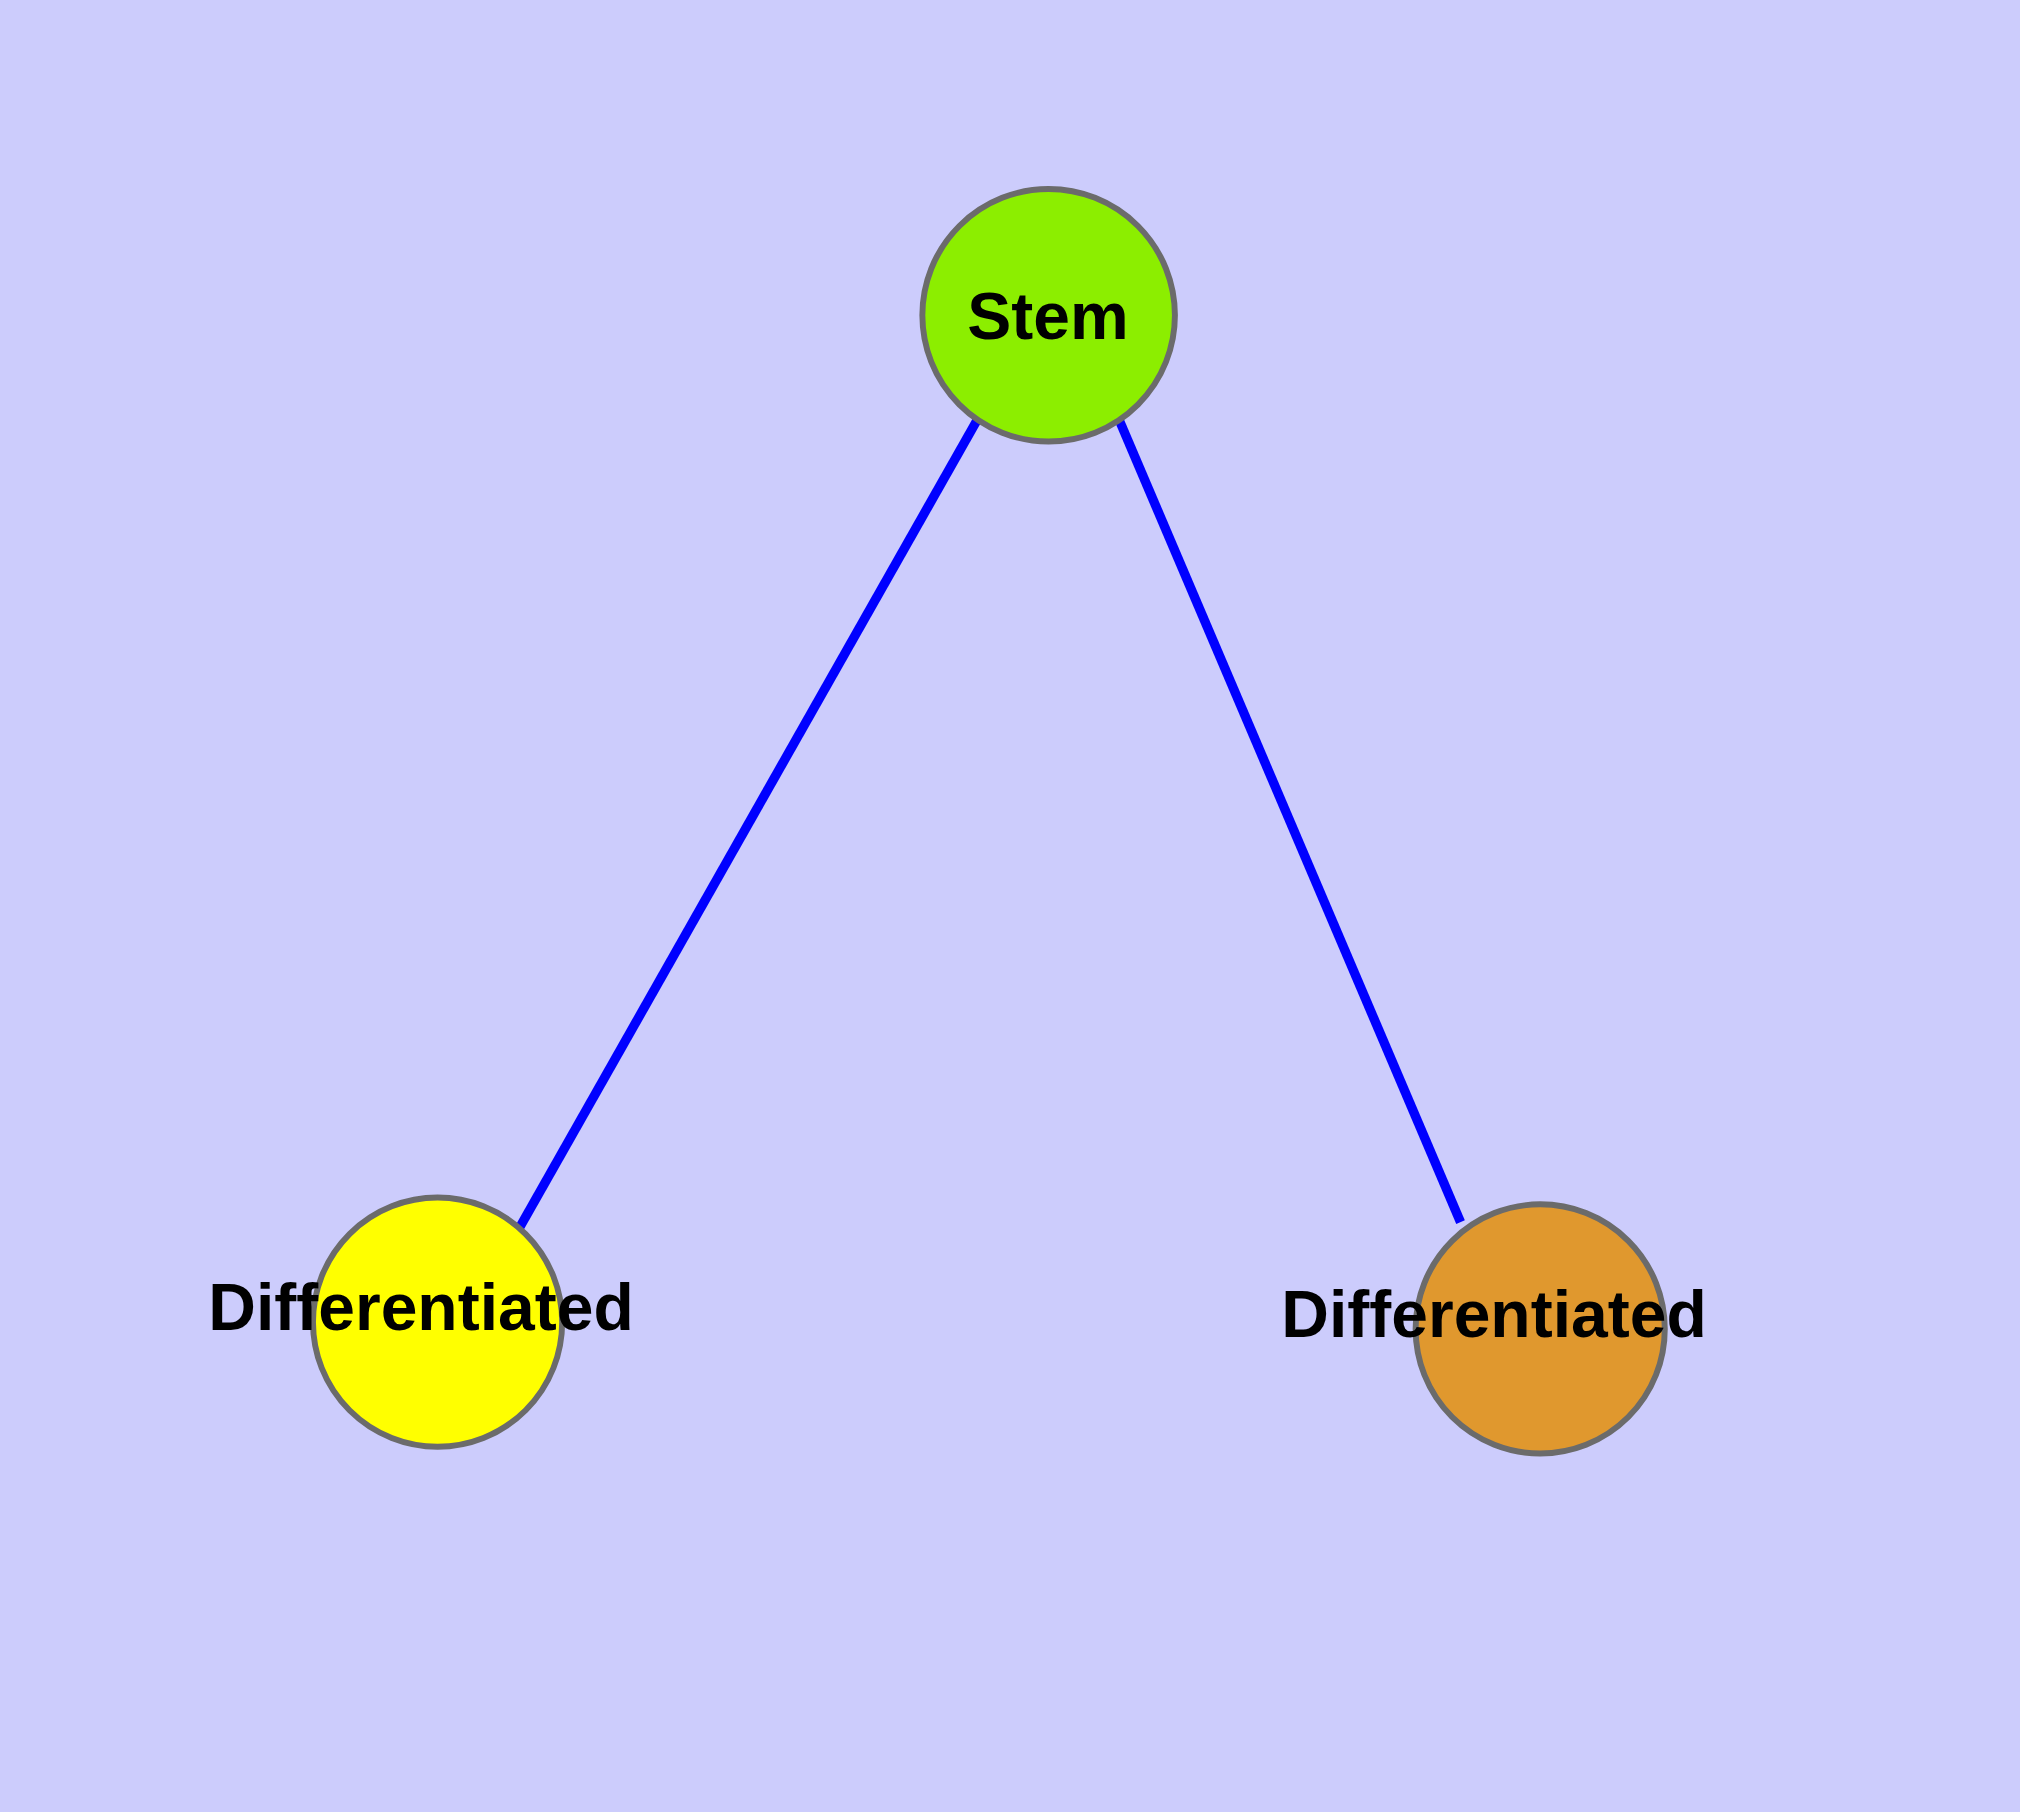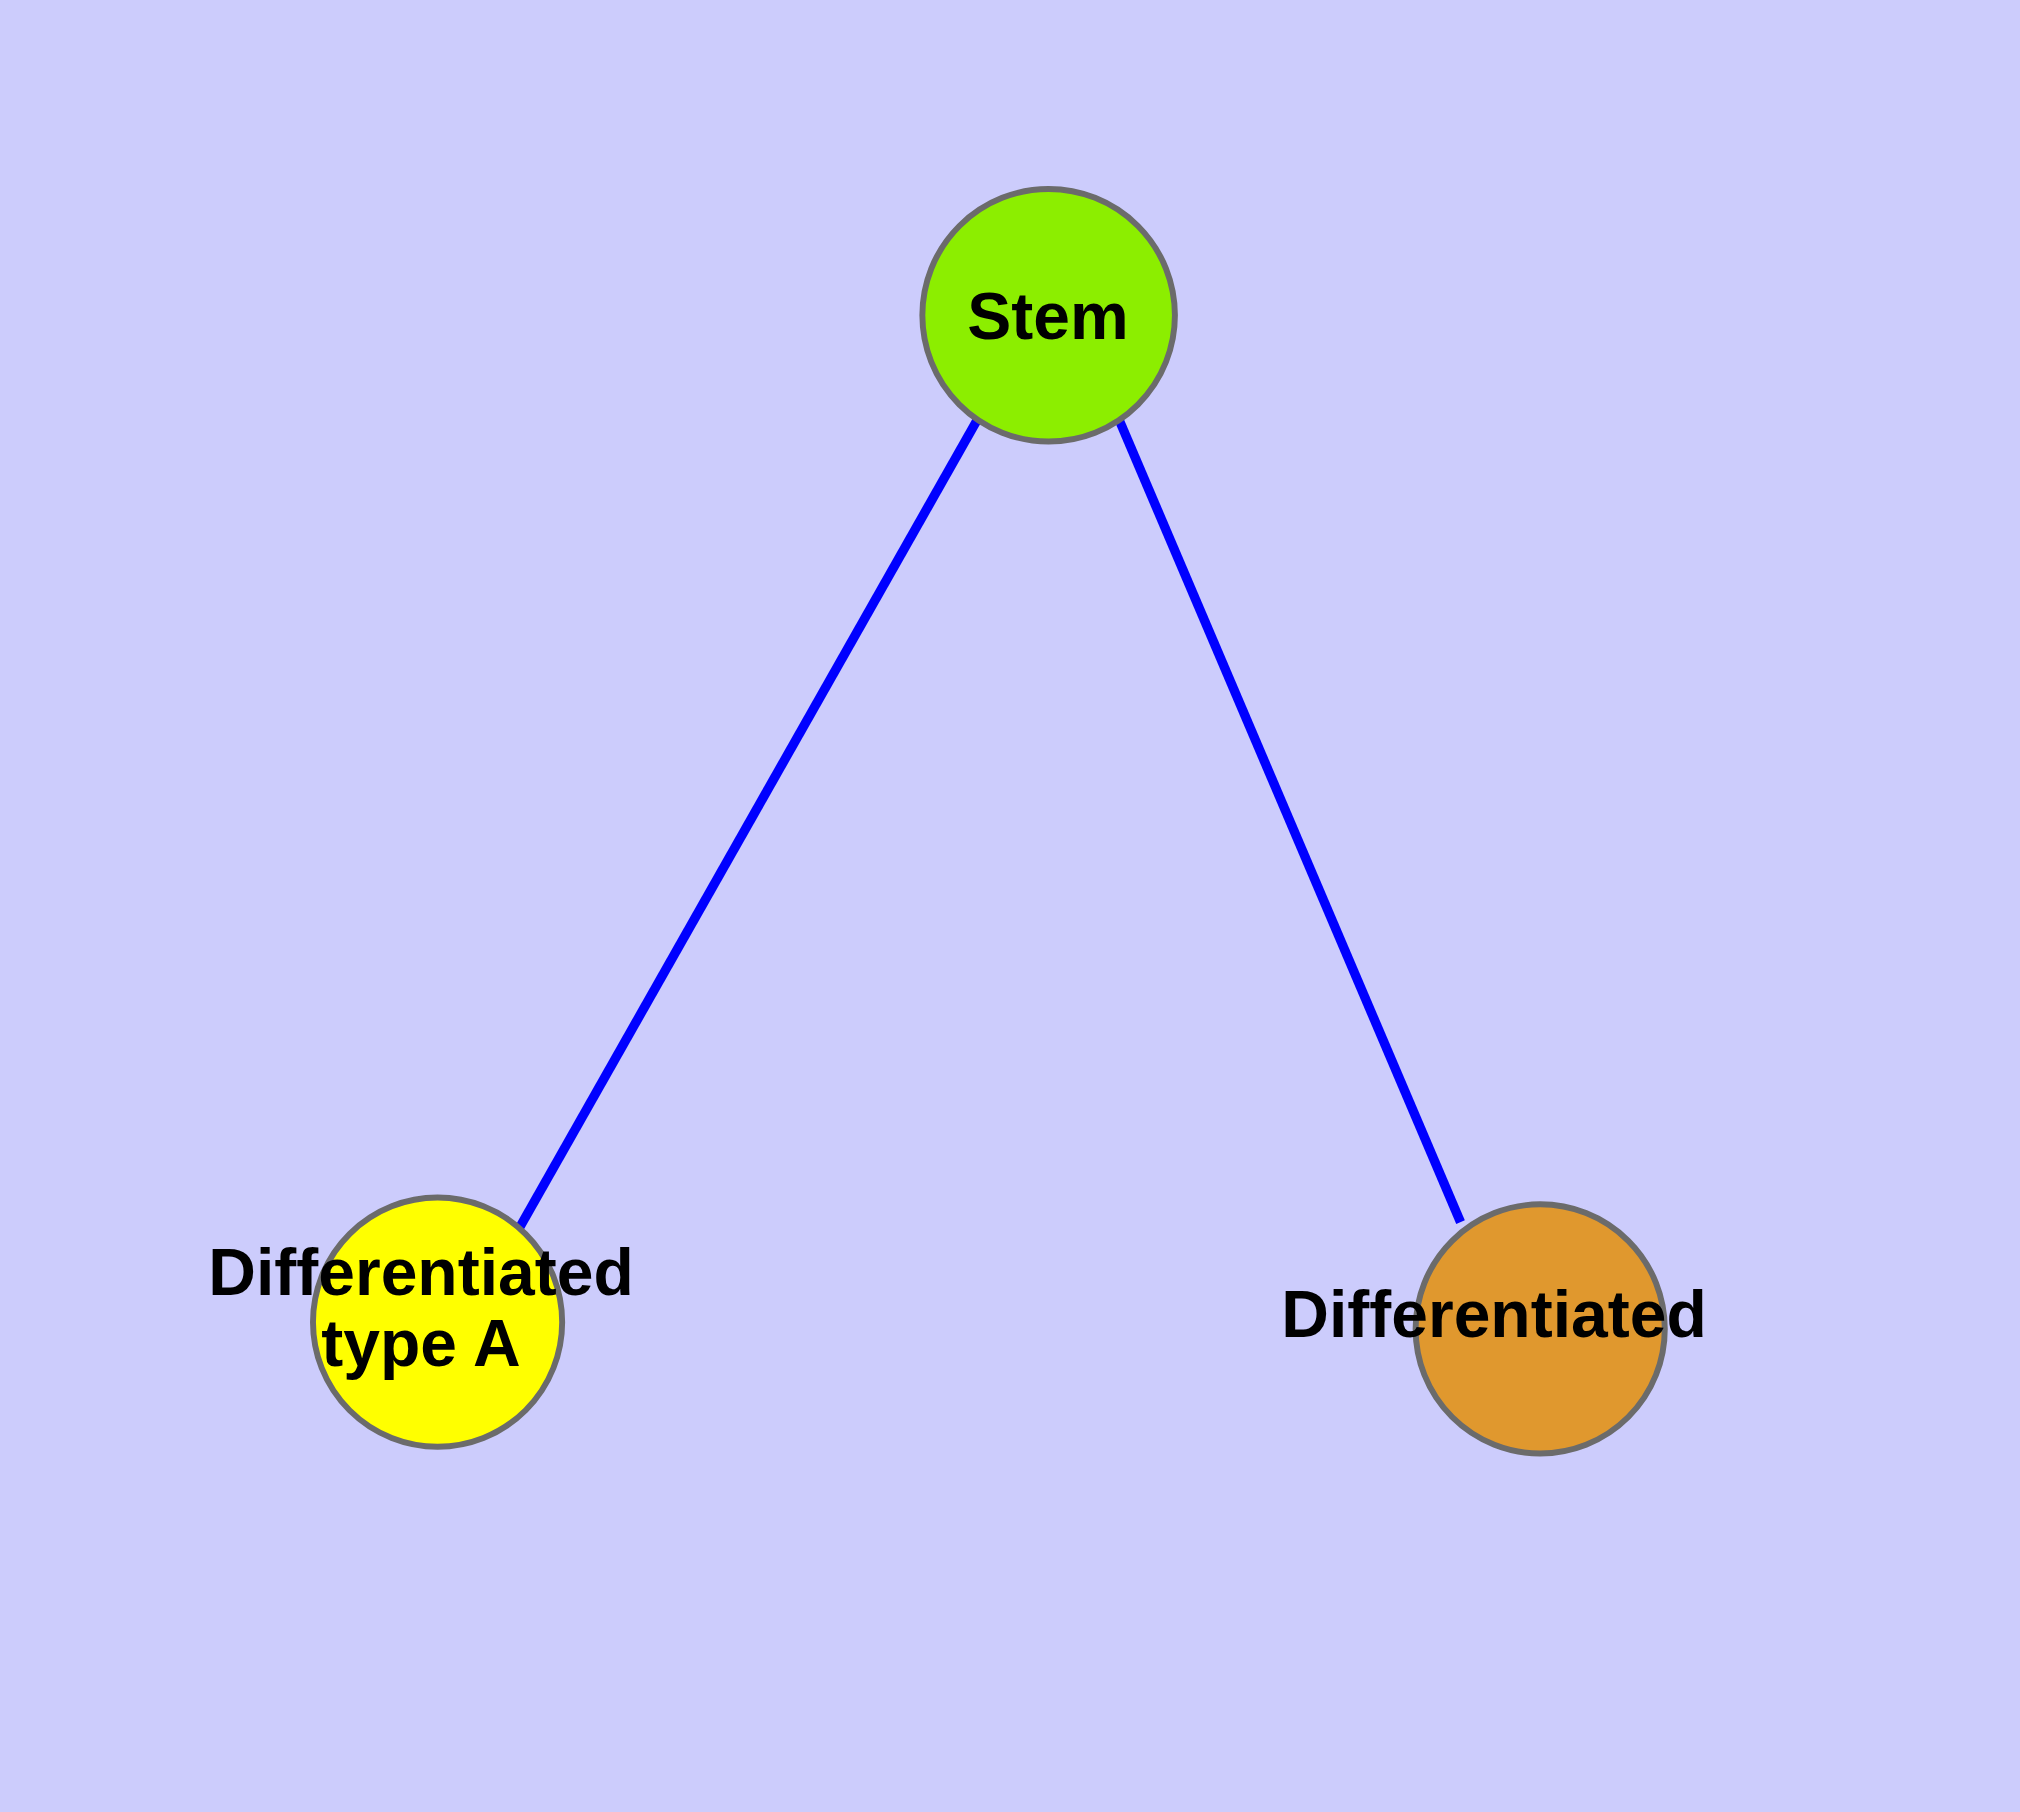--- a/index.html
+++ b/index.html
@@ -51,18 +51,18 @@
       </g>
     <g id="node-layer">
         <circle cx="1237" cy="372" r="149" fill="#8cee00" stroke="#6b6b6b" stroke-width="7"></circle>
         <circle cx="516" cy="1560" r="147" fill="#ffff00" stroke="#6b6b6b" stroke-width="7"></circle>
         <circle cx="1817" cy="1568" r="147" fill="#e0982e" stroke="#6b6b6b" stroke-width="7"></circle>
       </g>
   </svg>
 
   <div id="label-layer">
       <div class="node-label" style="left: 1048px; top: 317px; font-size: 66px;"><div>Stem</div></div>
-      <div class="node-label" style="left: 421px; top: 1308px; font-size: 66px;"><div>Differentiated</div><div>type A</div></div>
+      <div class="node-label" style="left: 421px; top: 1308px; font-size: 66px;"><div>Differentiated</div></div>
       <div class="node-label" style="left: 1494px; top: 1315px; font-size: 66px;"><div>Differentiated</div></div>
     </div>
 
 </div>
 
 
 </body></html>

